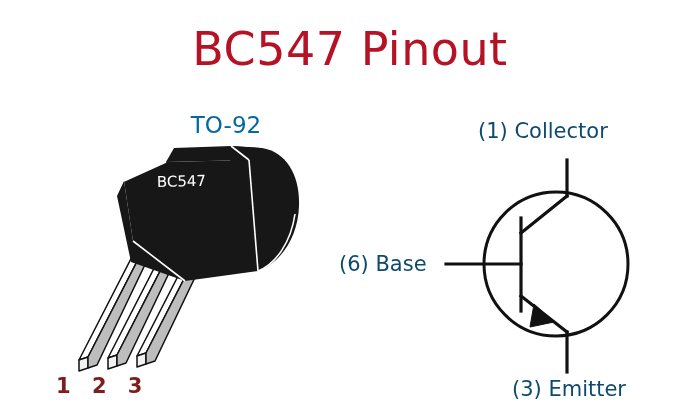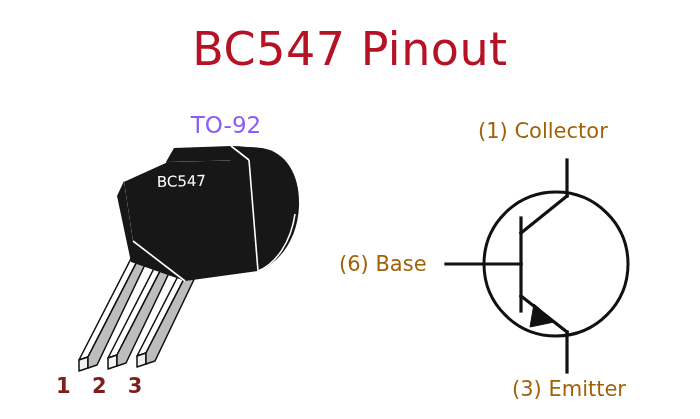--- a/index.html
+++ b/index.html
@@ -30,38 +30,38 @@
     line-height: 1;
     white-space: nowrap;
   }
   #pkg-label {
     position: absolute;
     left: 178px;
     top: 112px;
     width: 96px;
     text-align: center;
     font-size: 23px;
-    color: #8b5cf6;
+    color: #0369a1;
     font-weight: 400;
     white-space: nowrap;
   }
   #pins-label {
     position: absolute;
     left: 56px;
     top: 374px;
     font-size: 21px;
     font-weight: bold;
     color: #7f1d1d;
     letter-spacing: 7px;
     white-space: nowrap;
   }
   .sym-label {
     position: absolute;
     font-size: 21px;
-    color: #a16207;
+    color: #0c4a6e;
     white-space: nowrap;
     font-weight: 400;
   }
   #label-collector { left: 478px; top: 119px; }
   #label-base      { left: 339px; top: 252px; }
   #label-emitter   { left: 512px; top: 377px; }
   svg { position: absolute; left: 0; top: 0; }
   #pkg-svg { width: 700px; height: 419px; }
   #sym-svg { width: 700px; height: 419px; }
   .pkg-body   { fill: #171717; }

